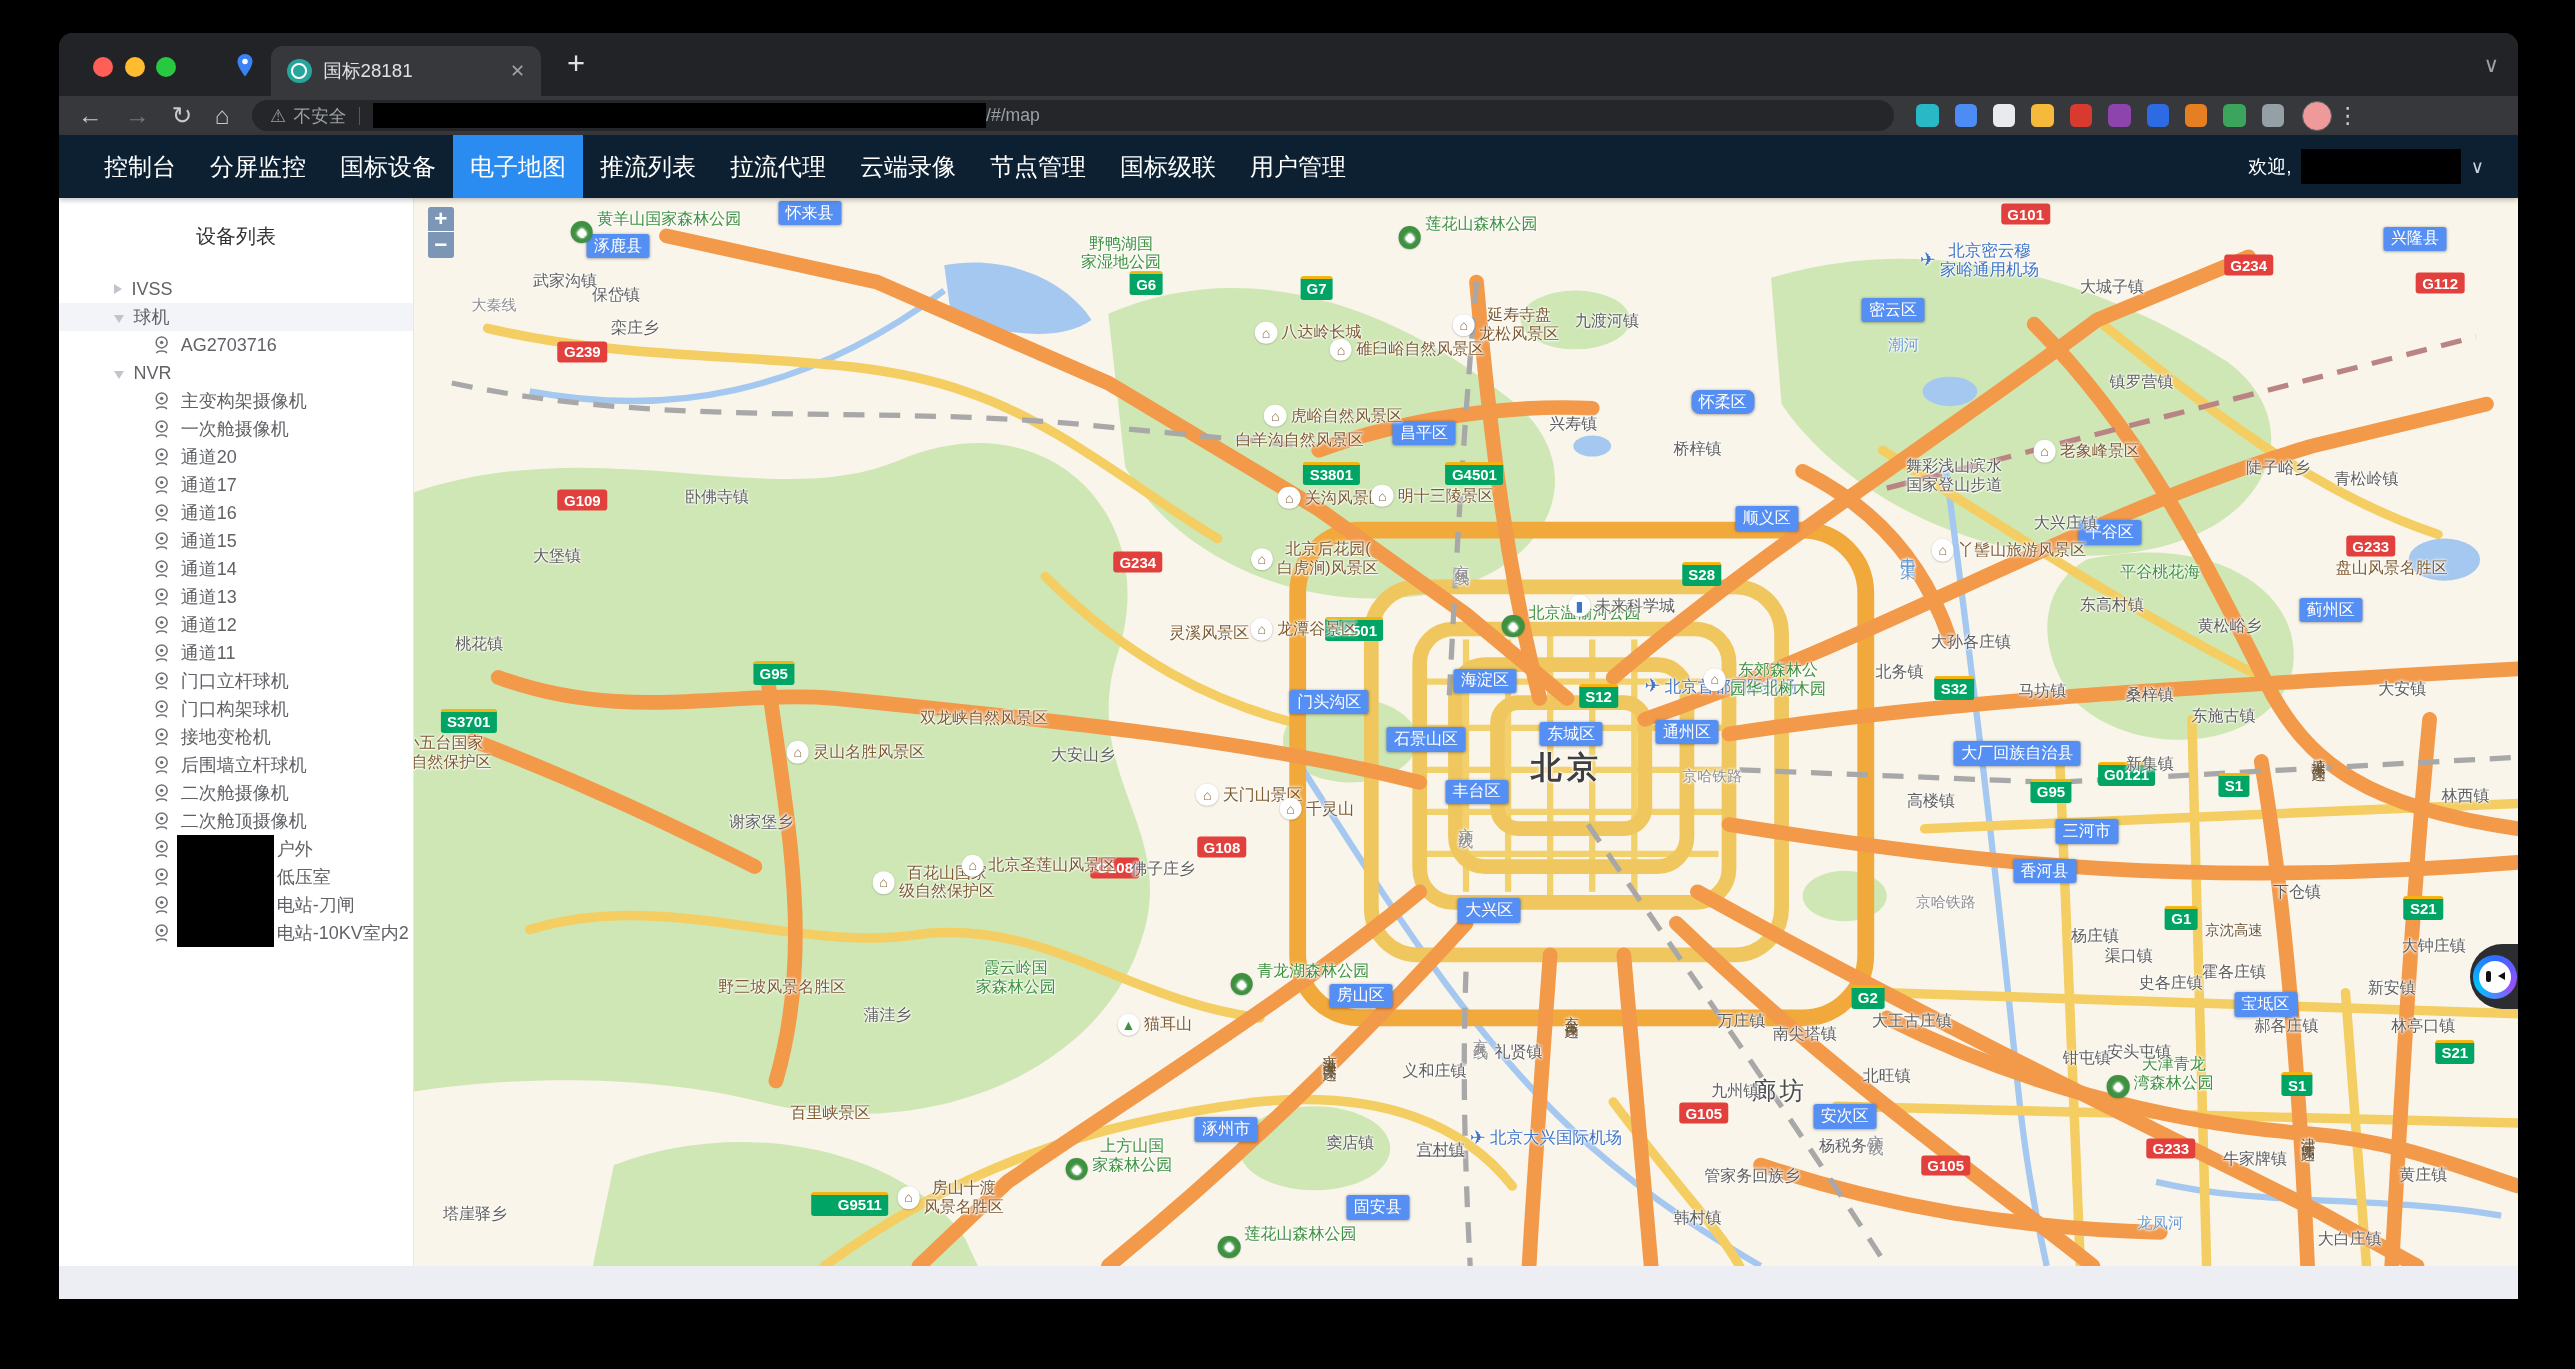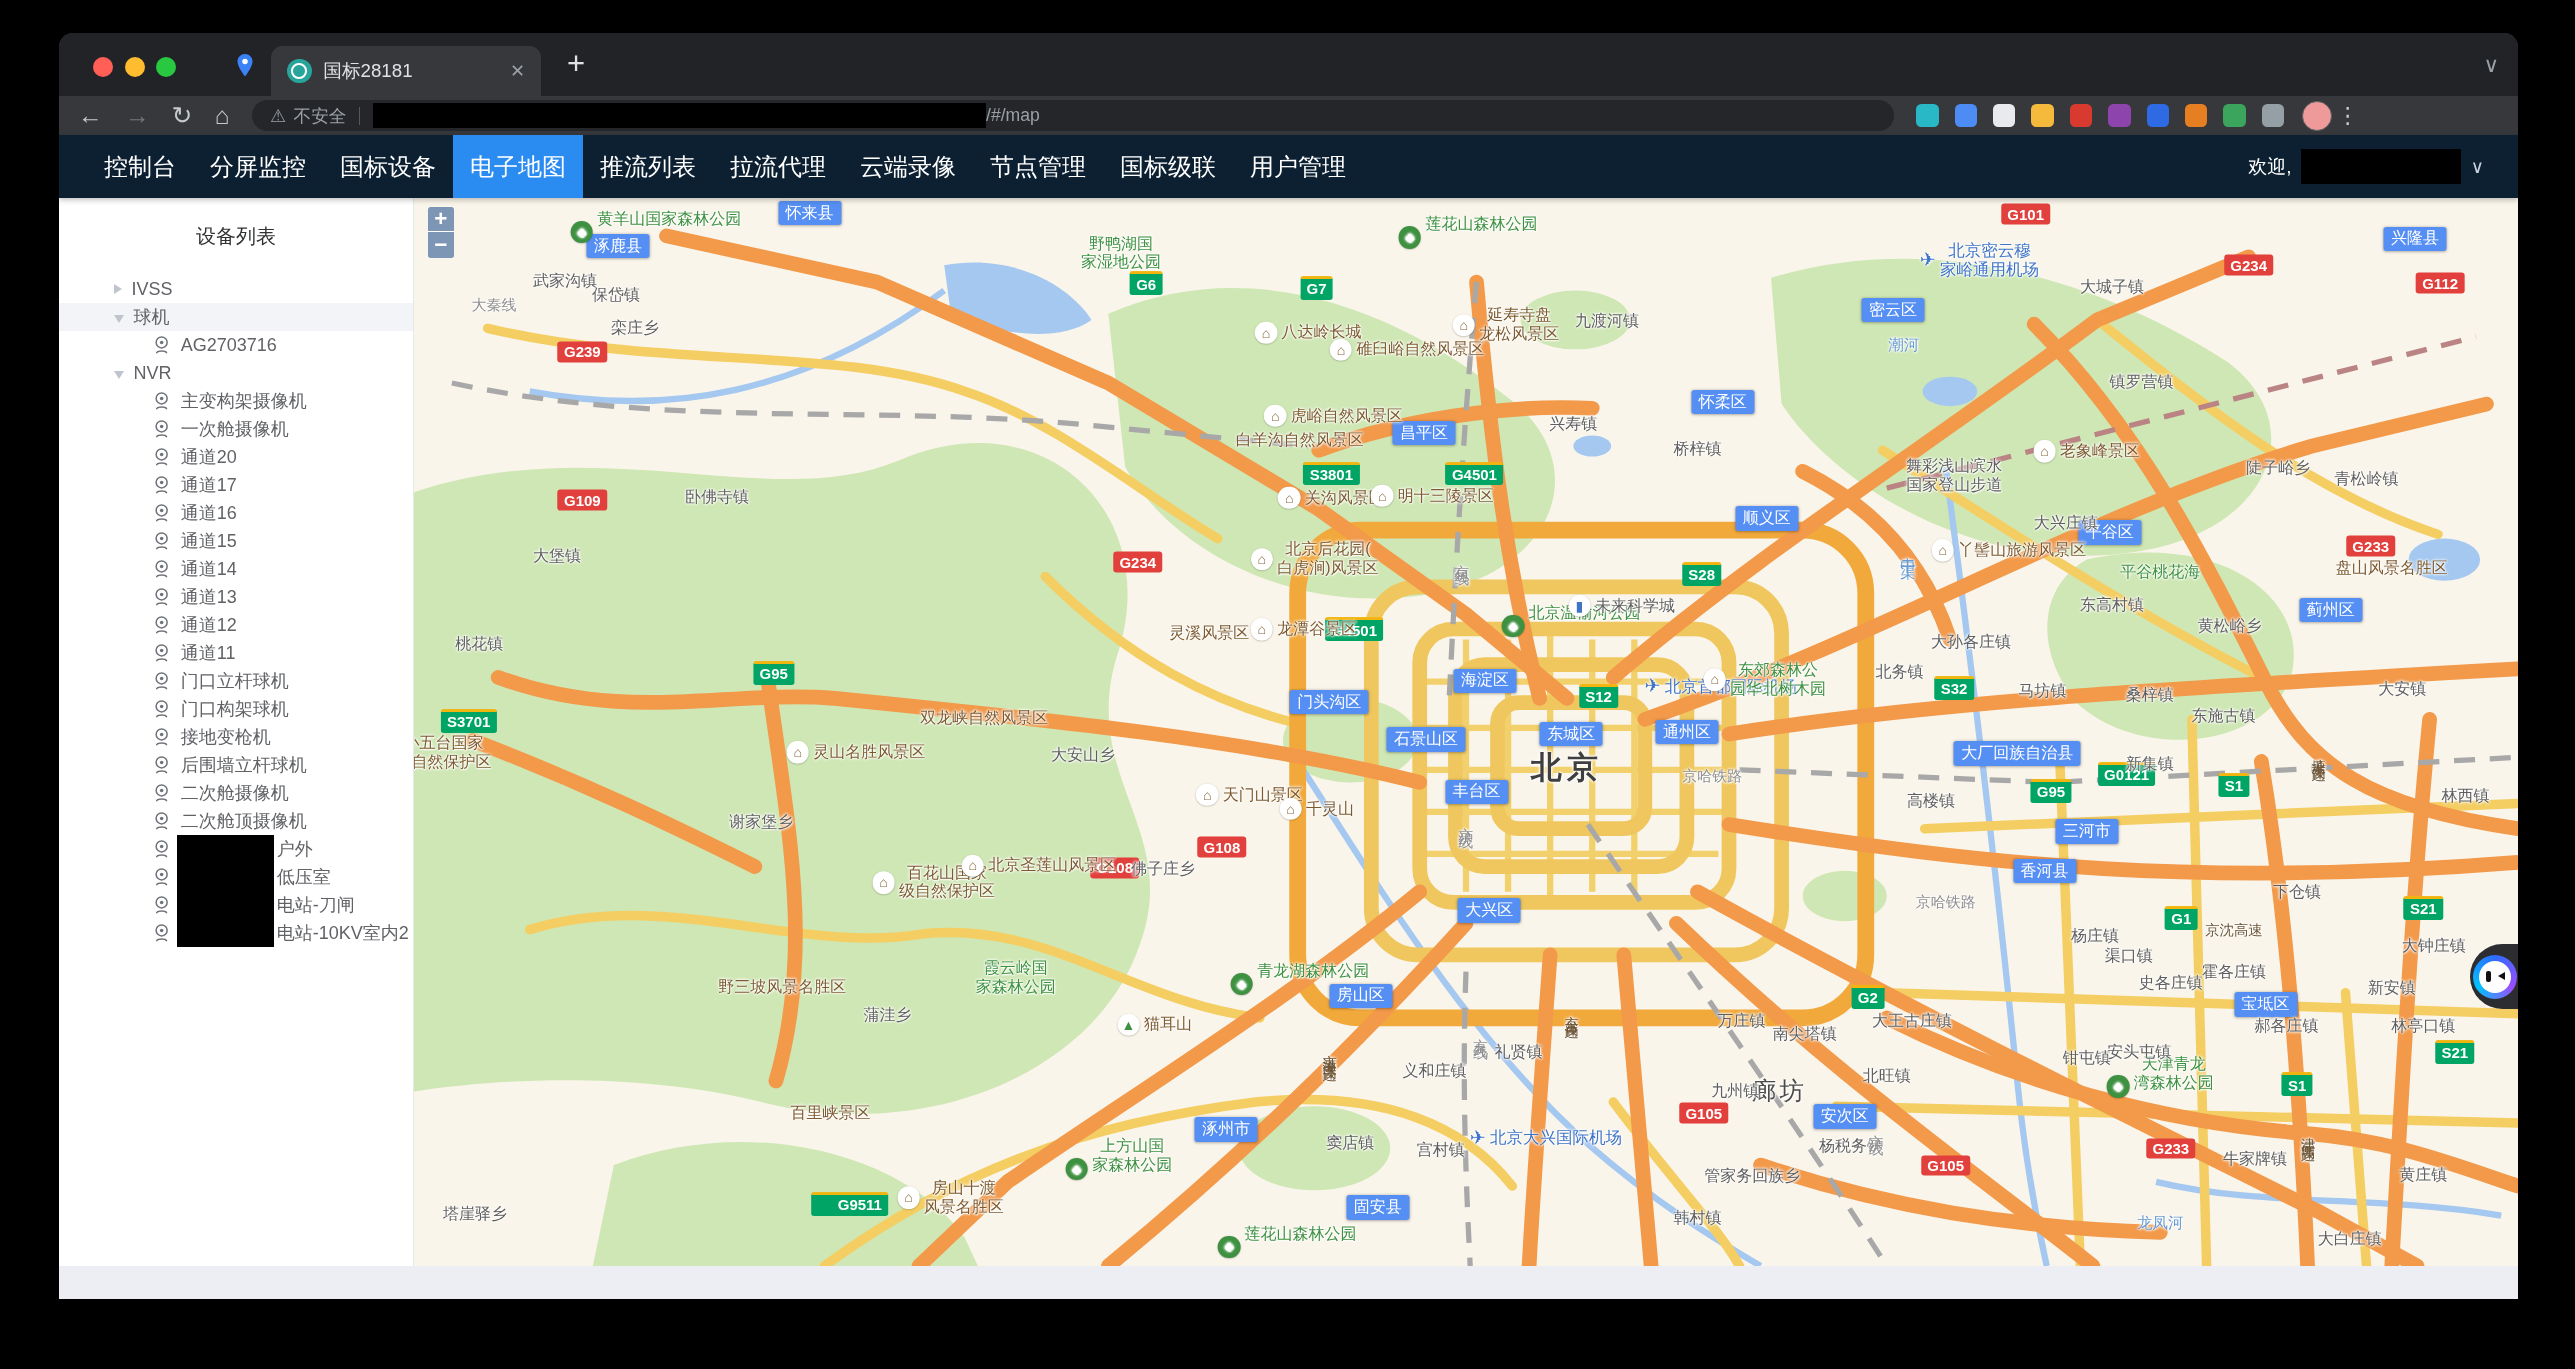--- a/index.html
+++ b/index.html
@@ -525,21 +525,21 @@
           </div>
           <div class="ml d" style="left: 64.3%; top: 30%;">
             <span class="t">顺义区</span>
           </div>
           <div class="ml d" style="left: 80.6%; top: 31.3%;">
             <span class="t">平谷区</span>
           </div>
           <div class="ml d" style="left: 70.3%; top: 10.5%;">
             <span class="t">密云区</span>
           </div>
-          <div class="ml d" style="left: 62.2%; top: 19.1%;">
+          <div class="ml d" style="left: 62.2%; top: 19.1%; border-radius: 8px;">
             <span class="t">怀柔区</span>
           </div>
           <div class="ml d" style="left: 43.5%; top: 47.2%;">
             <span class="t">门头沟区</span>
           </div>
           <div class="ml d" style="left: 50.9%; top: 45.2%;">
             <span class="t">海淀区</span>
           </div>
           <div class="ml d" style="left: 48.1%; top: 50.7%;">
             <span class="t">石景山区</span>
@@ -971,21 +971,21 @@
           </div>
           <div class="ml town halo" style="left: 92%; top: 97.5%;">
             <span class="t">大白庄镇</span>
           </div>
           <div class="ml town halo" style="left: 96%; top: 70%;">
             <span class="t">大钟庄镇</span>
           </div>
           <div class="ml town halo" style="left: 48.5%; top: 81.7%;">
             <span class="t">义和庄镇</span>
           </div>
-          <div class="ml town halo" style="left: 48.8%; top: 89.1%;">
+          <div class="ml town halo" style="left: 48.8%; top: 89.1%; text-decoration: underline;">
             <span class="t">宫村镇</span>
           </div>
           <div class="ml town halo" style="left: 52.5%; top: 80%;">
             <span class="t">礼贤镇</span>
           </div>
           <div class="ml town halo" style="left: 63.1%; top: 77.1%;">
             <span class="t">万庄镇</span>
           </div>
           <div class="ml town halo" style="left: 66.1%; top: 78.3%;">
             <span class="t">南尖塔镇</span>

